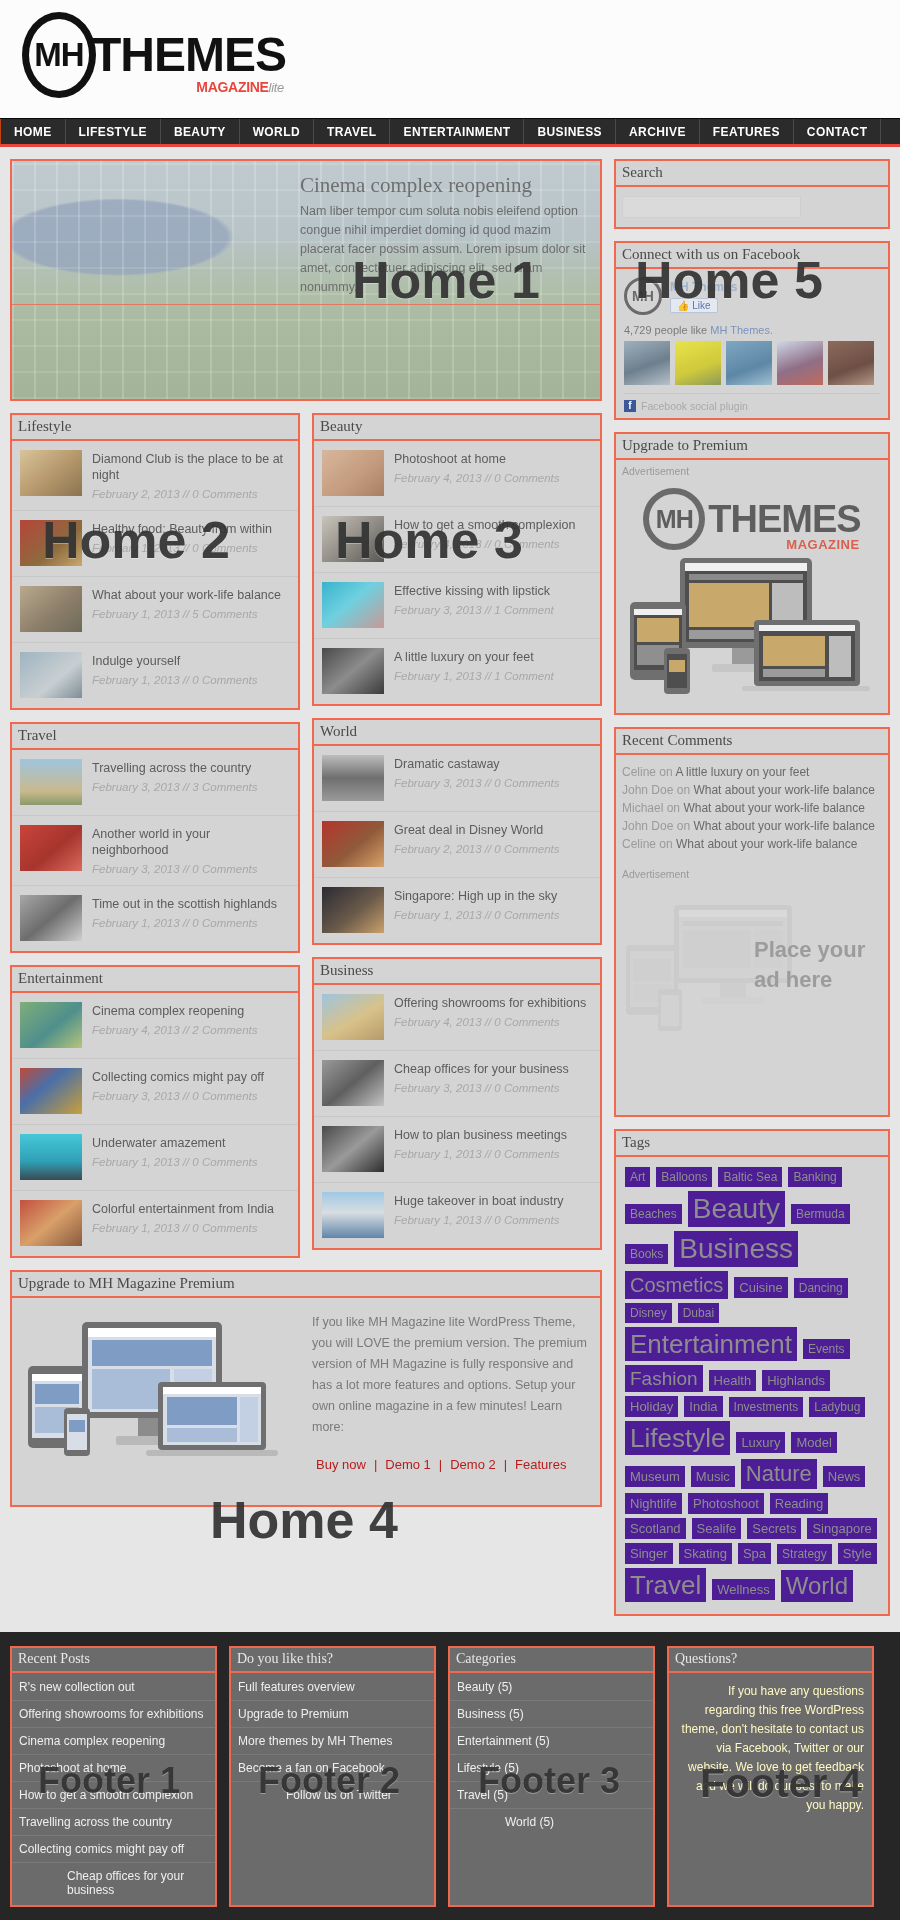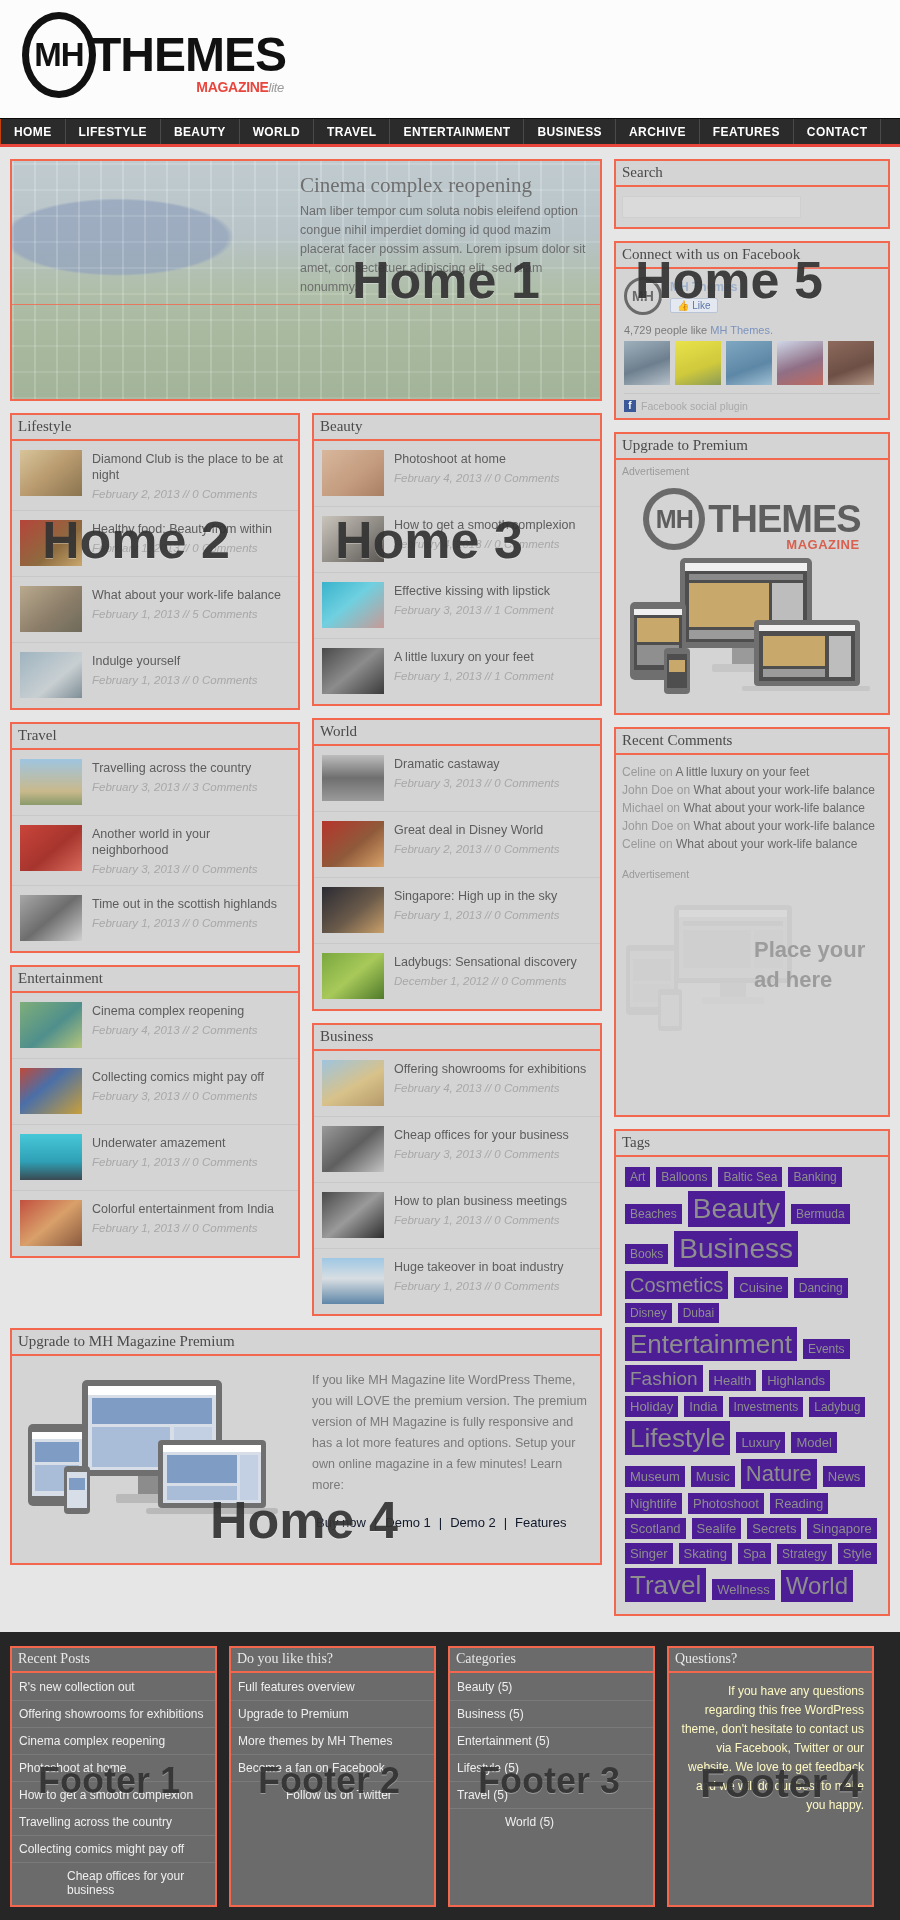--- a/index.html
+++ b/index.html
@@ -117,21 +117,21 @@
      font-size:22px; font-weight:bold; color:#9c9c9c; line-height:30px; }
 
   .tags { padding:8px 6px 10px 6px; line-height:1.05; }
   .tag { display:inline-block; background:#4c1d95; color:#8e8e8e; margin:2px 3px; padding:1px 5px; }
 
   
   .promo { display:flex; padding:10px 8px 14px 8px; gap:10px; }
   .promo-art { width:282px; }
   .promo-txt { flex:1; font-size:12.5px; line-height:21px; color:#7a7a7a; padding-top:4px; }
   .promo-links { margin-top:16px; font-size:13px; font-weight:bold; color:#555; }
-  .promo-links span { color:#0f172a; font-weight:normal; margin:0 4px; }
+  .promo-links span { color:#b91c1c; font-weight:normal; margin:0 4px; }
 
   
   .footer { background:#262626; padding:14px 10px 16px 10px; display:flex; gap:12px; margin-top:4px; }
   .fbox { width:207px; border:2px solid #f4674f; background:#6b6b6b; }
   .fbox-title { color:#e8e8e8; font-family:"Liberation Serif", serif; font-size:14px;
                 padding:3px 6px 4px 6px; border-bottom:2px solid #f4674f; }
   .flist { padding:1px 0 2px 0; }
   .flist div { color:#efefef; font-size:12px; padding:6px 7px; border-bottom:1px solid #7a7a7a; }
   .flist div:last-child { border-bottom:none;margin-left:48px; }
   .ftext { color:#fef9c3; font-size:12px; line-height:19px; padding:9px 8px;text-align:right; }
@@ -329,27 +329,20 @@
                   <div class="post-txt">
                     <div class="post-title">Great deal in Disney World</div>
                     <div class="post-meta">February 2, 2013 // 0 Comments</div>
                   </div>
                 </div>
                 <div class="post">
                   <div class="thumb" style="background: linear-gradient(140deg, rgb(43, 43, 51), rgb(106, 90, 74) 55%, rgb(202, 160, 106));"></div>
                   <div class="post-txt">
                     <div class="post-title">Singapore: High up in the sky</div>
                     <div class="post-meta">February 1, 2013 // 0 Comments</div>
-                  </div>
-                </div>
-                <div class="post">
-                  <div class="thumb" style="background: linear-gradient(140deg, rgb(121, 168, 62), rgb(168, 201, 90) 50%, rgb(79, 122, 42));"></div>
-                  <div class="post-txt">
-                    <div class="post-title">Ladybugs: Sensational discovery</div>
-                    <div class="post-meta">December 1, 2012 // 0 Comments</div>
                   </div>
                 </div>
               </div>
           </div>
           <div class="box">
             <div class="box-title">Business</div>
             <div class="box-body">
                 <div class="post">
                   <div class="thumb" style="background: linear-gradient(150deg, rgb(159, 196, 222), rgb(216, 194, 138) 55%, rgb(181, 154, 106));"></div>
                   <div class="post-txt">

